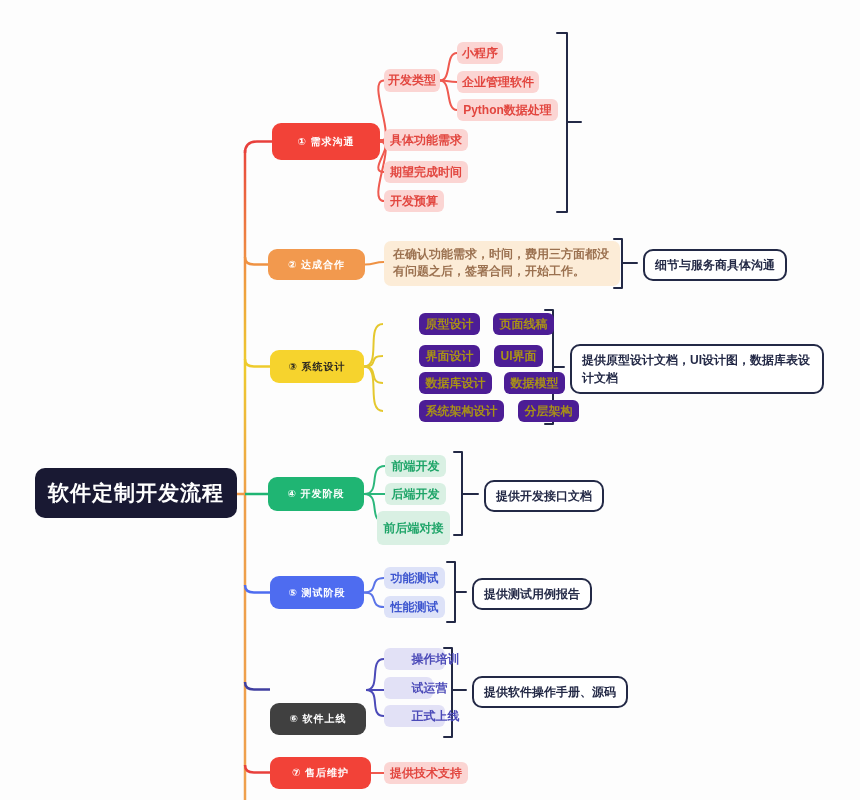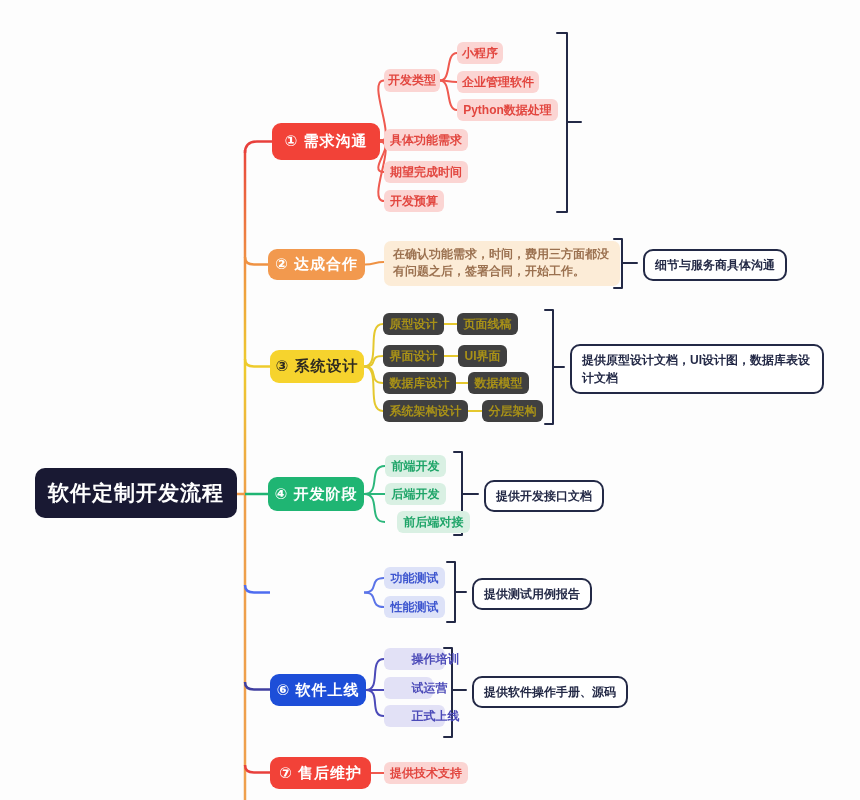--- a/index.html
+++ b/index.html
@@ -6,39 +6,39 @@
   body{
     width:860px;height:800px;background:#fdfdfd;
     font-family:"Liberation Sans","DejaVu Sans",sans-serif;
     position:relative;overflow:hidden;
   }
   #canvas{position:absolute;left:0;top:0;width:860px;height:800px;}
   svg.links{position:absolute;left:0;top:0;pointer-events:none;}
   .node{
     position:absolute;box-sizing:border-box;border-radius:9px;
     display:flex;align-items:center;justify-content:center;
-    font-weight:bold;font-size:15px;color:#ffffff;letter-spacing:1px;
+    font-weight:bold;font-size:10px;color:#ffffff;letter-spacing:1px;
     white-space:nowrap;
   }
   .root{
     background:#191933;border-radius:10px;font-size:21px;letter-spacing:1px;
   }
   .bg-b1{background:#f24238;}
   .bg-b2{background:#f2994e;}
   .bg-b3{background:#f6d32d;color:#2f2b20;}
   .bg-b4{background:#1fb573;}
   .bg-b5{background:#4e6cf0;}
-  .bg-b6{background:#1d4ed8;}
+  .bg-b6{background:#404040;margin-top:29px;}
   .pill{
     position:absolute;box-sizing:border-box;border-radius:6px;
     display:flex;align-items:center;justify-content:center;
     font-weight:bold;font-size:12px;white-space:nowrap;
   }
   .p1{background:#fbd5d3;color:#e2463f;}
-  .p3{background:#404040;color:#a89117;}
+  .p3{background:#4c1d95;color:#a89117;margin-left:36px;}
   .p4{background:#d9f0e3;color:#1ea468;}
   .p5{background:#dde2f8;color:#3d55cf;text-align:center;}
   .p6{background:#e2e1f6;color:#4b4ab8;padding-left:42px;}
   .para{
     position:absolute;box-sizing:border-box;border-radius:7px;
     background:#fcecd7;color:#9b7150;font-weight:bold;font-size:12px;
     line-height:1.45;padding:5px 9px;
   }
   .note{
     position:absolute;box-sizing:border-box;border:2px solid #232946;
@@ -148,23 +148,24 @@
   <div class="pill p3" style="left:458px;top:345px;width:49px;height:22px;">UI界面</div>
   <div class="pill p3" style="left:383px;top:372px;width:73px;height:22px;">数据库设计</div>
   <div class="pill p3" style="left:468px;top:372px;width:61px;height:22px;">数据模型</div>
   <div class="pill p3" style="left:383px;top:400px;width:85px;height:22px;">系统架构设计</div>
   <div class="pill p3" style="left:482px;top:400px;width:61px;height:22px;">分层架构</div>
   <div class="note" style="left:570px;top:344px;width:254px;">提供原型设计文档，UI设计图，数据库表设计文档</div>
 
   <div class="node bg-b4" style="left:268px;top:477px;width:96px;height:34px;">④ 开发阶段</div>
   <div class="pill p4" style="left:385px;top:455px;width:61px;height:22px;">前端开发</div>
   <div class="pill p4" style="left:385px;top:483px;width:61px;height:22px;">后端开发</div>
-  <div class="pill p4" style="left:397px;top:511px;width:73px;height:22px;font-family:Liberation Mono, monospace;">前后端对接</div>
+  <div class="pill p4" style="left:377px;top:511px;width:73px;height:34px;font-family:Liberation Mono, monospace;">前后端对接</div>
   <div class="note nowrap" style="left:484px;top:480px;">提供开发接口文档</div>
 
+  <div class="node bg-b5" style="left:270px;top:576px;width:94px;height:33px;">⑤ 测试阶段</div>
   <div class="pill p5" style="left:384px;top:567px;width:61px;height:22px;">功能测试</div>
   <div class="pill p5" style="left:384px;top:596px;width:61px;height:22px;">性能测试</div>
   <div class="note nowrap" style="left:472px;top:578px;">提供测试用例报告</div>
 
   <div class="node bg-b6" style="left:270px;top:674px;width:96px;height:32px;">⑥ 软件上线</div>
   <div class="pill p6" style="left:384px;top:648px;width:61px;height:22px;">操作培训</div>
   <div class="pill p6" style="left:384px;top:677px;width:49px;height:22px;">试运营</div>
   <div class="pill p6" style="left:384px;top:705px;width:61px;height:22px;">正式上线</div>
   <div class="note nowrap" style="left:472px;top:676px;">提供软件操作手册、源码</div>
 

